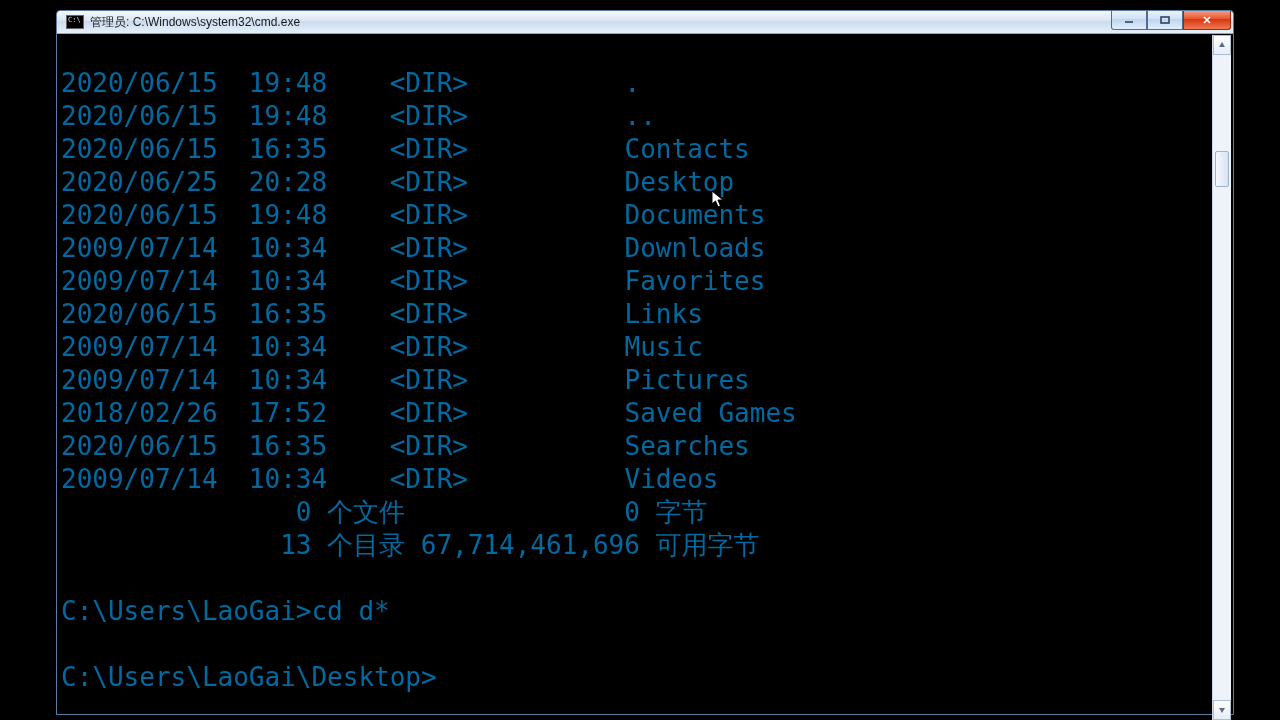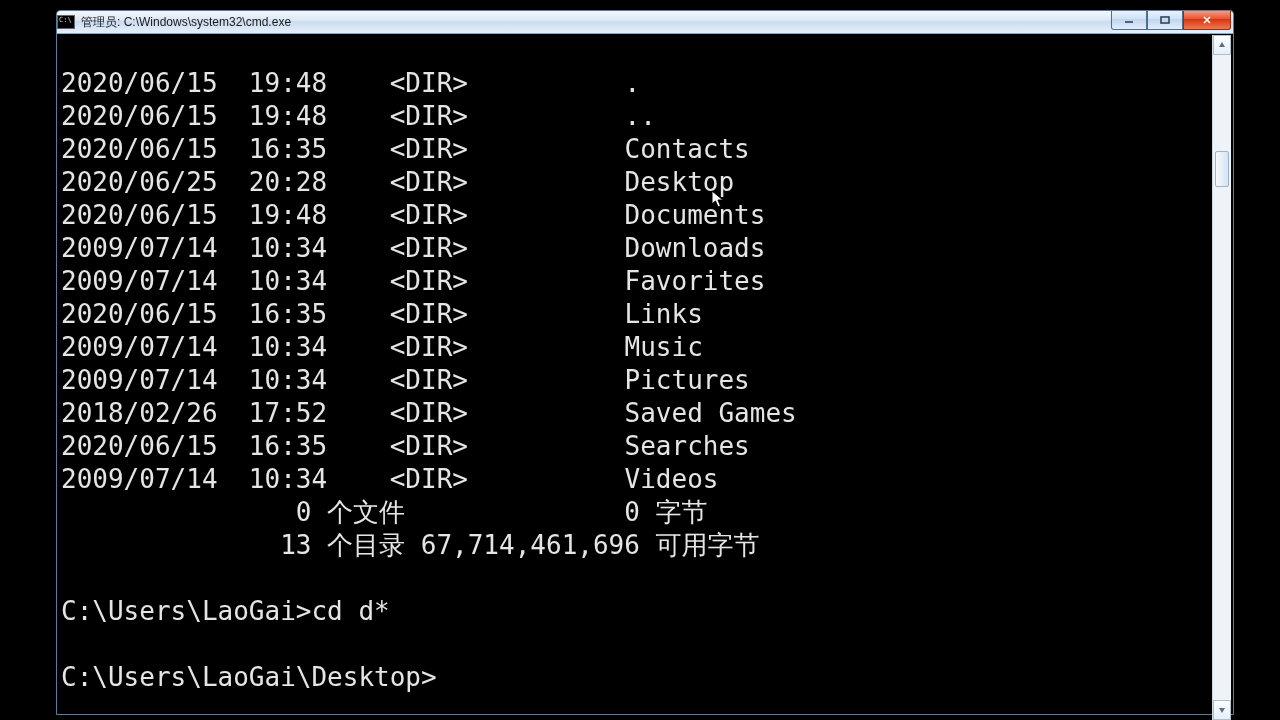--- a/index.html
+++ b/index.html
@@ -1,30 +1,30 @@
 <!DOCTYPE html>
 <html><head>
 <meta charset="utf-8">
 <style>
 html,body{margin:0;padding:0;height:100%;background:#000;font-family:sans-serif;overflow:hidden}
 .stage{position:relative;width:1280px;height:720px;margin:0 auto;background:#000}
 .window{position:absolute;left:56px;top:10px;width:1176px;height:703px;background:#000;border:1px solid #5a7ca0;border-radius:4px 4px 0 0;box-shadow:0 0 6px rgba(0,0,0,.6)}
-.titlebar{height:22px;background:linear-gradient(#f4f8fc,#d9e6f4 45%,#c9dbef 46%,#e6f0fa);border-bottom:1px solid #8ca8c4;display:flex;align-items:center;padding-left:0;position:relative;border-radius:3px 3px 0 0}
+.titlebar{height:22px;background:linear-gradient(#f4f8fc,#d9e6f4 45%,#c9dbef 46%,#e6f0fa);border-bottom:1px solid #8ca8c4;display:flex;align-items:center;padding-left:9px;position:relative;border-radius:3px 3px 0 0}
 .titlebar .cmd-icon{width:16px;height:12px;background:#000;border:1px solid #666;margin-right:6px;display:flex;align-items:flex-start;justify-content:flex-start}
 .titlebar .cmd-icon::after{content:"C:\\";color:#ccc;font:7px/7px "Consolas",monospace;padding:1px}
 .titlebar .title-text{font:12px "Segoe UI","Microsoft YaHei",sans-serif;color:#1a1a1a}
 .win-btns{position:absolute;right:2px;top:0;display:flex}
 .win-btn{width:34px;height:18px;margin-left:0;border:1px solid #4f6d8f;border-top:none;background:linear-gradient(#eaf2fb,#cfe1f4 45%,#bdd5ee 46%,#e2eefb);display:flex;align-items:center;justify-content:center;font:10px/10px sans-serif;color:#2a3a55;cursor:default}
 .win-btn:first-child{border-radius:0 0 0 3px}
 .win-btn.close{width:46px;background:linear-gradient(#f39b83,#e6532d 45%,#d63610 46%,#f07850);border-color:#952c12;border-radius:0 0 3px 0}
 .win-btn.close svg{stroke:#fff}
 .win-btn svg{width:12px;height:10px;stroke:#32455e;stroke-width:1.6;fill:none}
 .client{position:absolute;left:2px;top:24px;right:2px;bottom:2px;background:#000;display:flex;flex-direction:column}
 .term-wrap{position:relative;flex:1;display:flex}
-.term{flex:1;background:#000;color:#e5e5e5;font:26px/33px "NSimSun","SimSun","Consolas",monospace;white-space:pre;padding:6px 0 0 2px;overflow:hidden}
+.term{flex:1;background:#000;color:#0369a1;font:26px/33px "NSimSun","SimSun","Consolas",monospace;white-space:pre;padding:6px 0 0 2px;overflow:hidden}
 .vscroll{width:18px;background:#eef3f9;border-left:1px solid #cfd8e3;display:flex;flex-direction:column}
 .vscroll .arrow{height:18px;display:flex;align-items:center;justify-content:center;background:linear-gradient(#fdfefe,#e6eef7);border:1px solid #aebdd0;margin:0}
 .vscroll .arrow svg{width:8px;height:8px;fill:#5a6e88}
 .vscroll .track{flex:1;position:relative;background:#eef3f9}
 .vscroll .thumb{position:absolute;left:2px;right:2px;top:96px;height:34px;background:linear-gradient(90deg,#f6f9fd,#d6e3f2);border:1px solid #9db3cc;border-radius:2px}
 .cursor{position:absolute;pointer-events:none}
 .cursor svg{width:16px;height:20px}
 </style>
 </head>
 <body>

